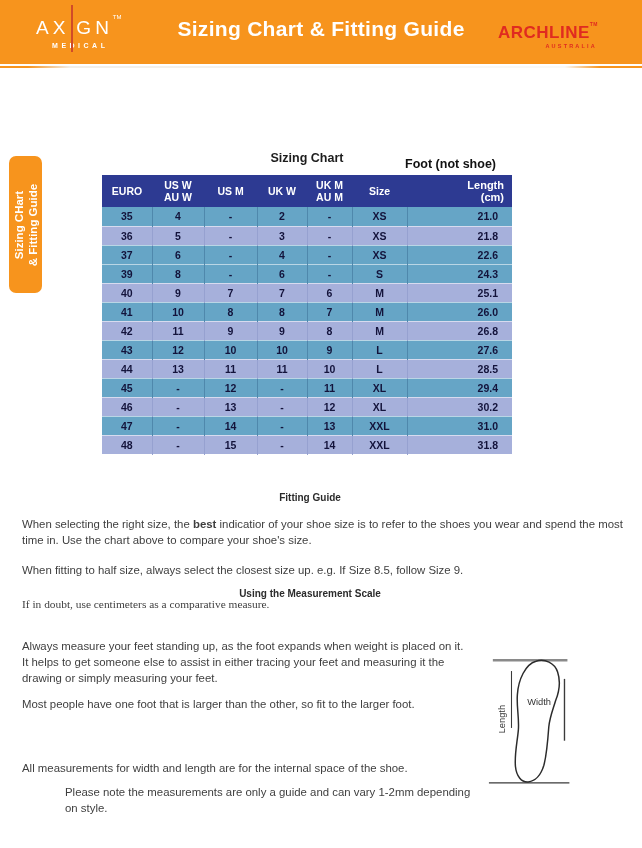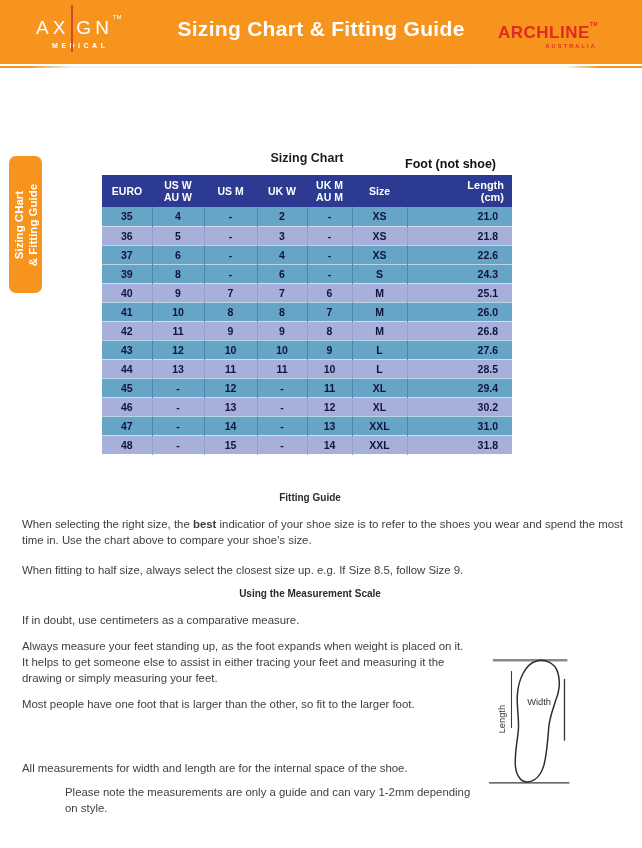--- a/index.html
+++ b/index.html
@@ -56,21 +56,21 @@
   .size-table tr.teal td:not(:last-child) { border-right:1px solid #4f88ac;margin-top:25px; }
   .size-table tr.lav  td:not(:last-child) { border-right:1px solid #96a1d0;margin-left:48px; }
 
   
   .h-sec { position:absolute; left:22px; width:576px; text-align:center; font-size:10px; font-weight:bold; color:#2b2b2b; }
   .h-fitting { top:492px; }
   .h-measure { top:588px; }
   .p { position:absolute; left:22px; font-size:11.4px; line-height:16px; color:#3e3e3e; }
   .p1 { top:516px; width:601px; }
   .p2 { top:562px; width:601px; }
-  .p3 { top:612px; width:470px; }
+  .p3 { top:596px; width:470px;font-family:Liberation Serif, serif; }
   .p4 { top:638px; width:449px; }
   .p5 { top:696px; width:465px; }
   .p6 { top:760px; width:470px; }
   .p7 { top:784px; width:420px;margin-left:43px; }
 
   
   .foot-diagram { position:absolute; left:485px; top:648px; width:157px; height:155px; }
   .foot-diagram text { font-family:"Liberation Sans", sans-serif; font-size:9.5px; fill:#333333; }
 </style>
 </head>

